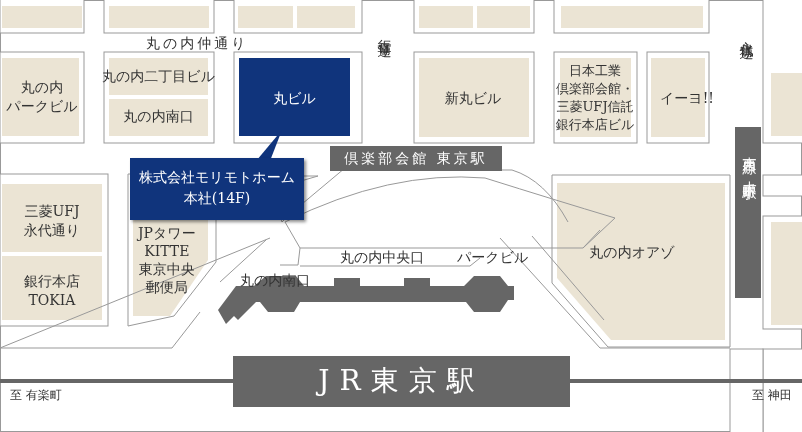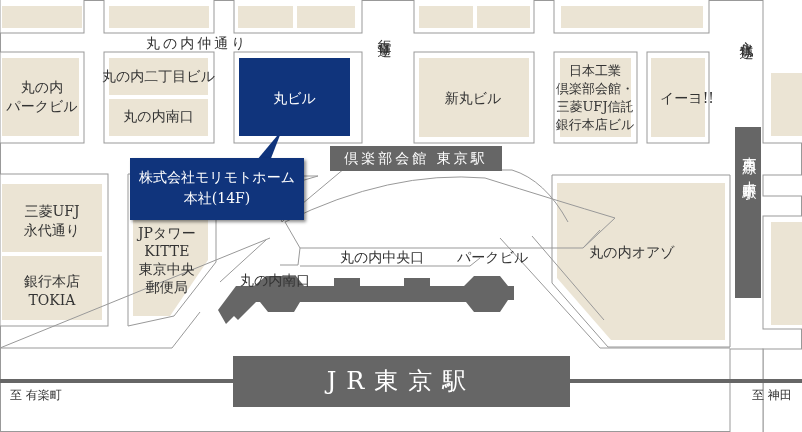--- a/index.html
+++ b/index.html
@@ -4,21 +4,21 @@
 <style>
   html, body { margin: 0; padding: 0; background: #ffffff; }
   body { width: 802px; height: 432px; overflow: hidden; position: relative;
          font-family: "DejaVu Serif", "Liberation Serif", serif; }
   #map { position: absolute; left: 0; top: 0; width: 802px; height: 432px; }
   .lbl { position: absolute; color: #333; font-size: 14px; line-height: 18px;
          text-align: center; white-space: nowrap; font-family: "DejaVu Serif", "Liberation Serif", serif; }
   .lbl.w { color: #ffffff; }
   .lbl.vert { writing-mode: vertical-rl; text-orientation: upright; letter-spacing: 2px; }
   .lbl.small { font-size: 12px; }
-  .lbl.big { font-size: 24px; letter-spacing: 10px; color: #fff; }
+  .lbl.big { font-size: 28px; letter-spacing: 10px; color: #fff; }
   .lbl.ml { white-space: pre-line; line-height: 19px; text-align: center; }
   .callout { position: absolute; left: 130px; top: 158px; width: 174px; height: 62px;
              background: #10347c; box-shadow: 2px 2px 3px rgba(0,0,0,0.45); }
   .callout-text { position: absolute; left: 0; top: 9px; width: 174px; color: #fff;
                   font-size: 14px; line-height: 21px; text-align: center; white-space: pre-line; }
 </style>
 </head>
 <body>
 
 <svg id="map" viewBox="0 0 802 432" xmlns="http://www.w3.org/2000/svg">

